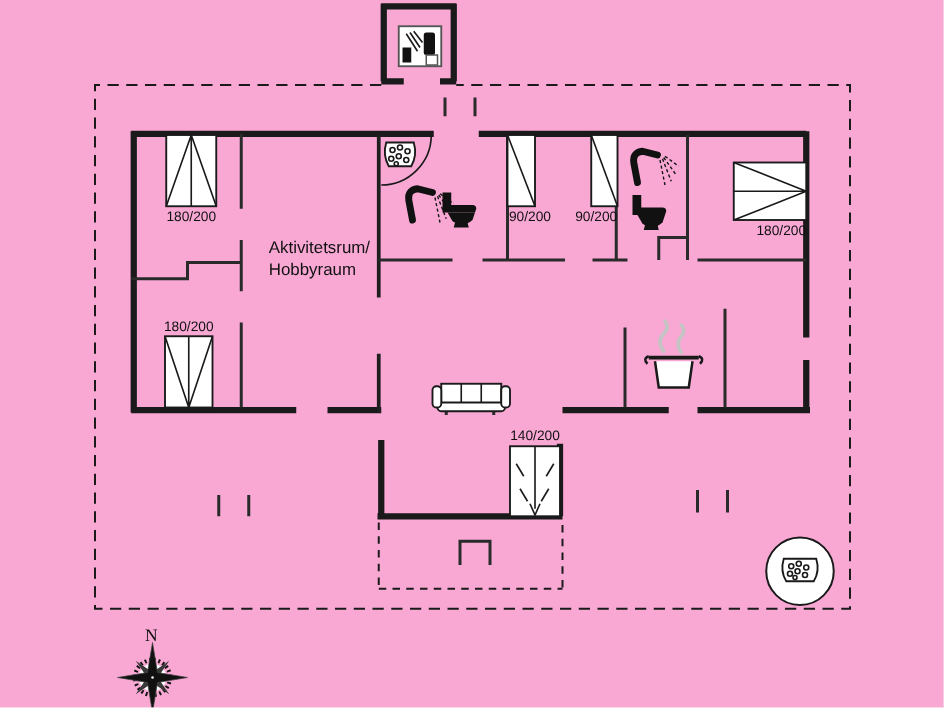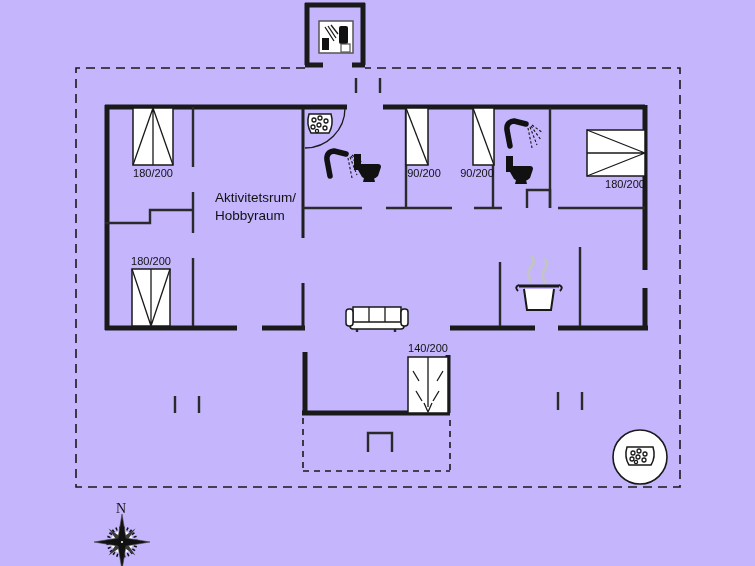--- a/index.html
+++ b/index.html
@@ -1,16 +1,16 @@
 <!DOCTYPE html>
 <html><head>
 <meta charset="utf-8">
 <style>
   html,body{margin:0;padding:0;background:#ffffff;}
-  .stage{position:relative;width:755px;height:566px;background:#c4b5fd;overflow:hidden;
+  .stage{position:relative;width:755px;height:566px;background:#f9a8d4;overflow:hidden;
          font-family:"Liberation Sans",sans-serif;}
   svg{display:block;}
   text{font-family:"Liberation Sans",sans-serif;fill:#111;}
   .bed-label{font-size:11px;text-anchor:middle;}
   .room-label{font-size:13.5px;}
   .north-label{font-family:"Liberation Serif",serif;font-size:14px;text-anchor:middle;}
   .wall-thick{stroke:#1a1a1a;stroke-width:5;fill:none;stroke-linecap:butt;}
   .wall-med{stroke:#1f1f1f;stroke-width:3;fill:none;}
   .wall-thin{stroke:#2a2a2a;stroke-width:2.4;fill:none;}
   .sym{stroke:#1a1a1a;stroke-width:1.5;fill:#ffffff;}

